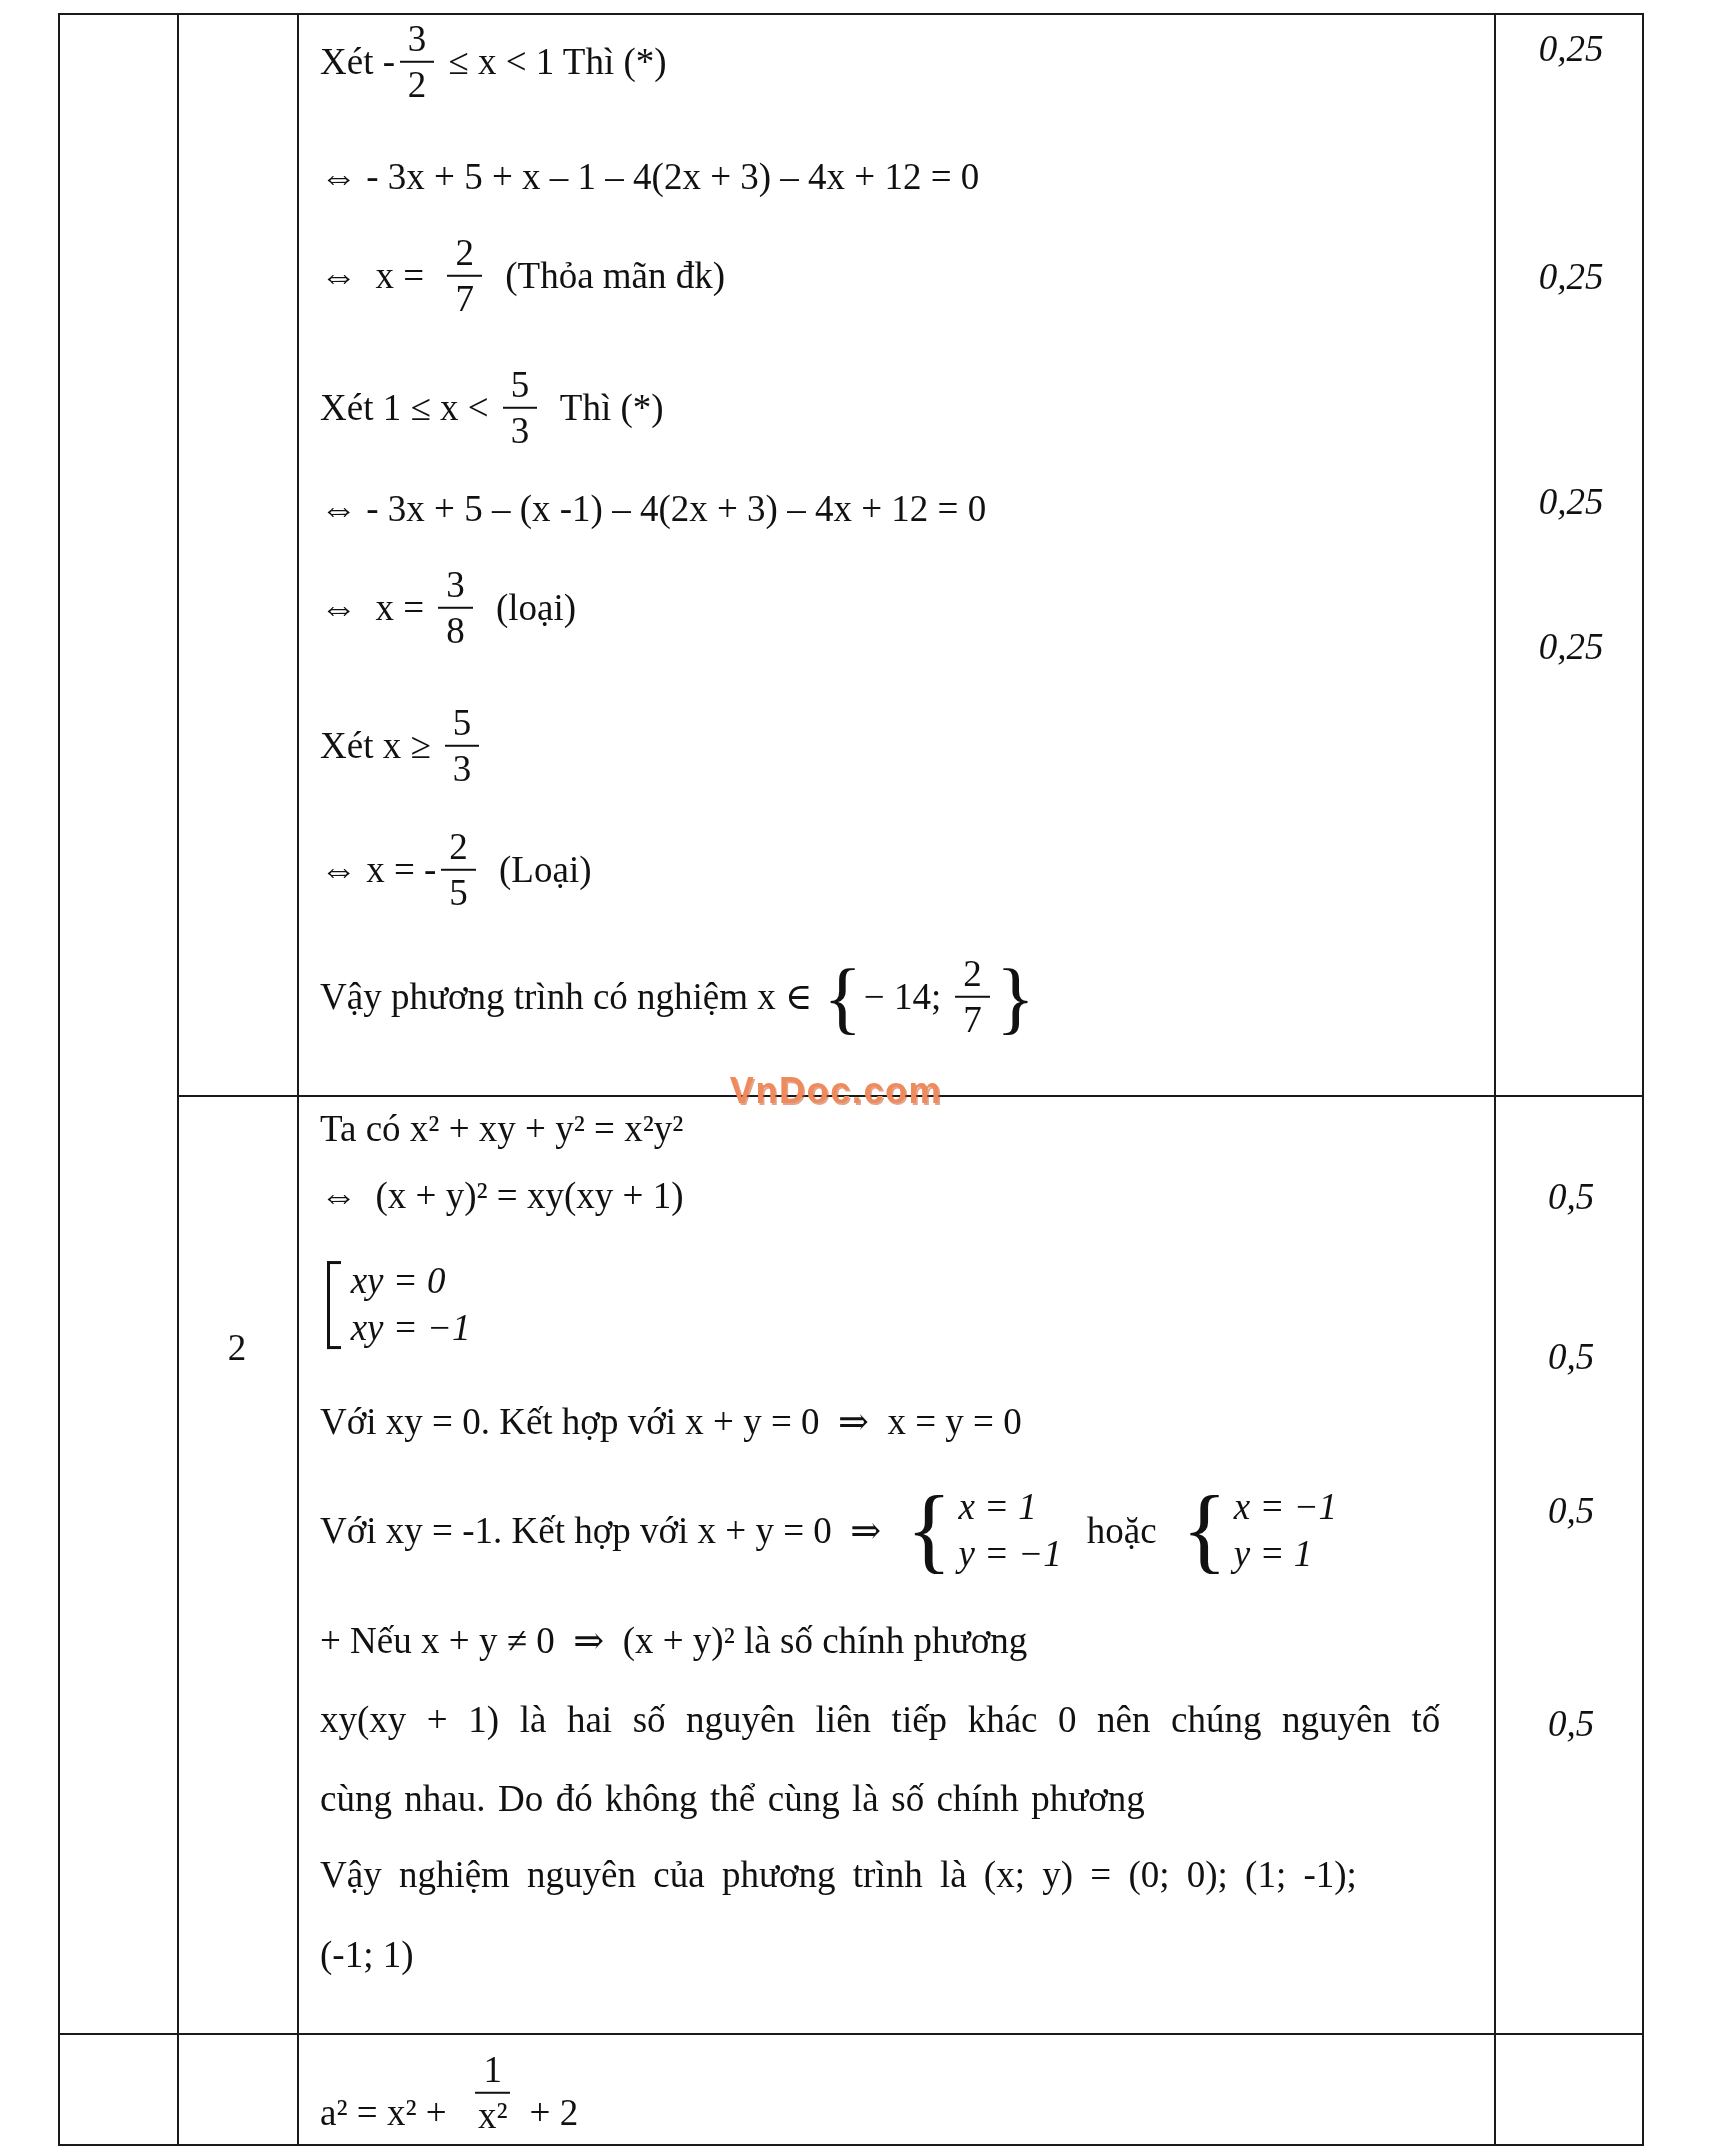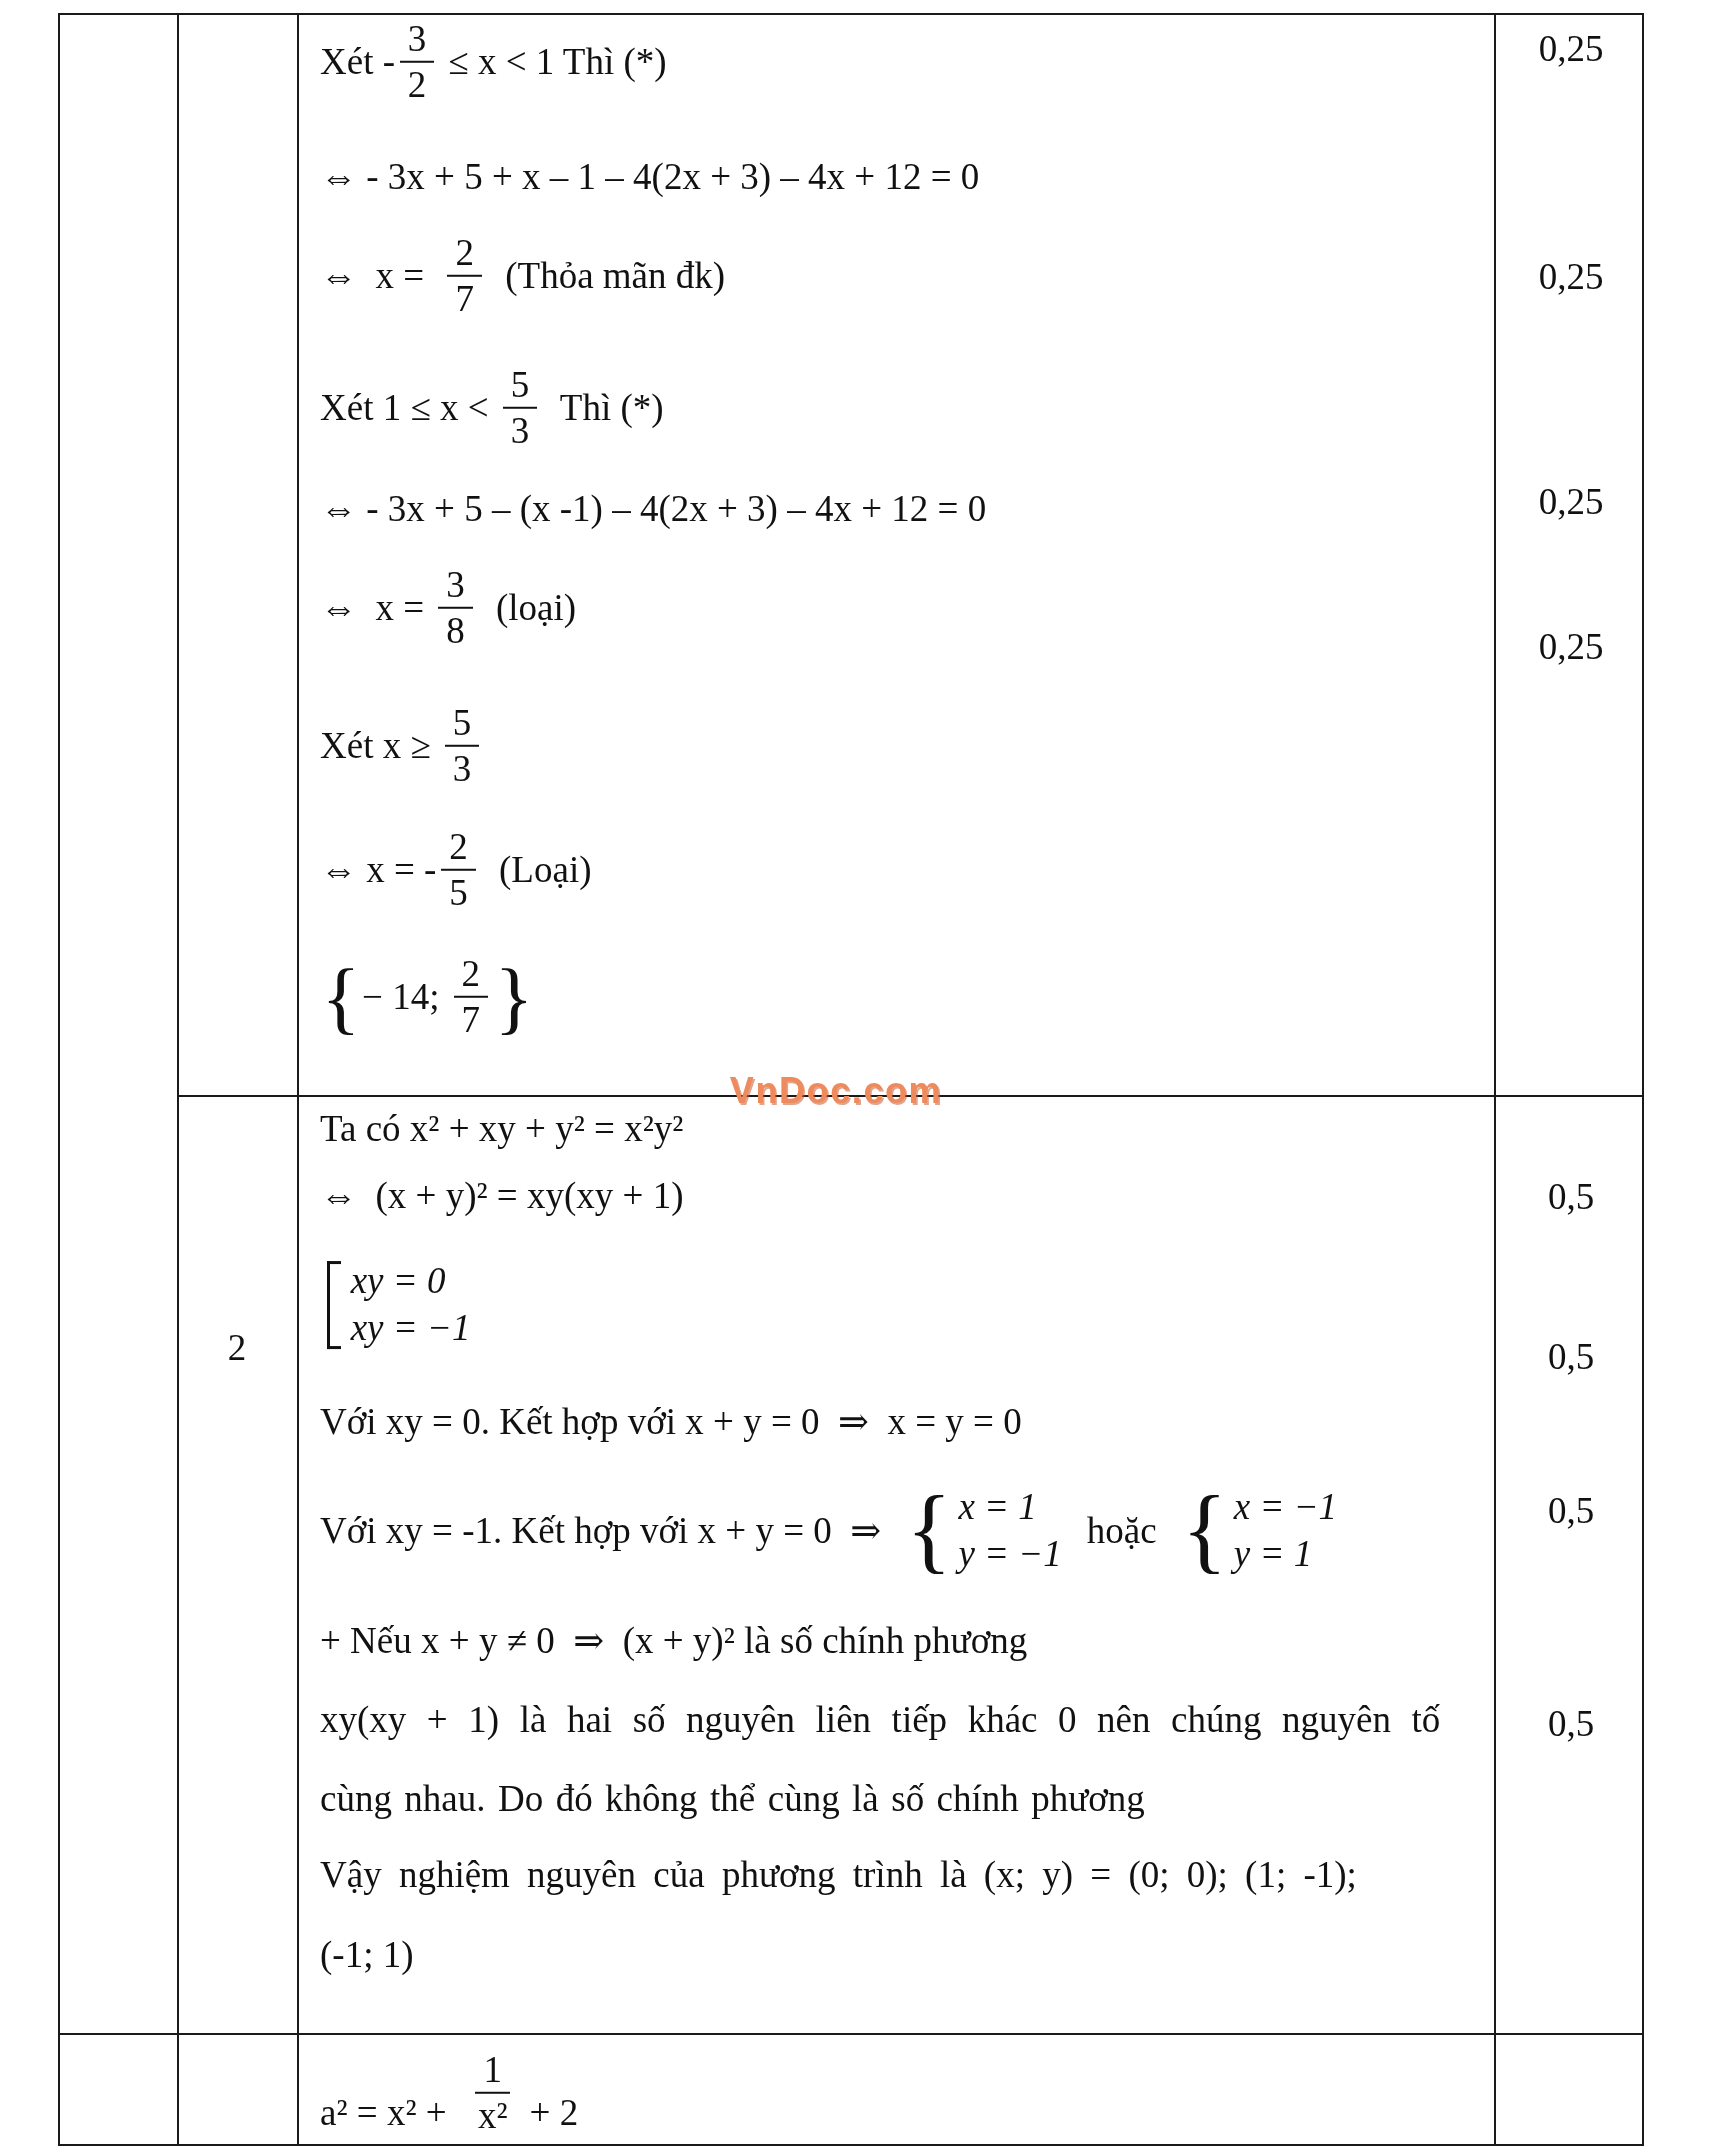--- a/index.html
+++ b/index.html
@@ -25,21 +25,21 @@
   .cases { display:inline-flex; align-items:flex-start; margin:0 6.5px; }
   .sqbracket { width:14.5px; align-self:stretch; border-left:3.2px solid #111;
                border-top:3.2px solid #111; border-bottom:3.2px solid #111; margin-right:9.7px; }
   .curly { font-size:95px; line-height:0.9; margin-right:6.5px; display:inline-block; }
   .cases-rows { display:inline-flex; flex-direction:column; gap:6.5px; font-style:italic; }
   .cases-row { line-height:1.1; white-space:pre; }
 
   .setgroup { display:inline-flex; align-items:center; }
   .setbrace { font-size:81px; line-height:0.9; display:inline-block; margin:0 1.6px; }
 
-  .score { position:absolute; left:1571px; transform:translate(-50%,-50%); font-size:37px; color:#111; }
+  .score { position:absolute; left:1571px; transform:translate(-50%,-50%); font-size:37px; color:#111;font-style:italic; }
 
   .qnum { position:absolute; left:237px; top:1347px; transform:translate(-50%,-50%); font-size:37px; color:#111; }
 
   .watermark {
     position:absolute; left:836px; top:1080px; transform:translate(-50%,-50%);
     font-family:"Liberation Sans","DejaVu Sans",sans-serif; font-weight:bold;
     font-size:36px; letter-spacing:1.6px; text-shadow:1.6px 1.6px 0 rgba(201,90,46,0.55);
   }
 </style>
 </head>
@@ -64,21 +64,21 @@
 
   <div id="content">
       <div class="math-line" style="top: 62px;"><span class="t">Xét -</span><span class="frac"><span class="num">3</span><span class="den">2</span></span><span class="t"> ≤ x &lt; 1 Thì (*)</span></div>
       <div class="math-line" style="top: 177px;"><span class="t">⇔ - 3x + 5 + x – 1 – 4(2x + 3) – 4x + 12 = 0</span></div>
       <div class="math-line" style="top: 276px;"><span class="t">⇔  x =  </span><span class="frac"><span class="num">2</span><span class="den">7</span></span><span class="t">  (Thỏa mãn đk)</span></div>
       <div class="math-line" style="top: 408px;"><span class="t">Xét 1 ≤ x &lt; </span><span class="frac"><span class="num">5</span><span class="den">3</span></span><span class="t">  Thì (*)</span></div>
       <div class="math-line" style="top: 509px;"><span class="t">⇔ - 3x + 5 – (x -1) – 4(2x + 3) – 4x + 12 = 0</span></div>
       <div class="math-line" style="top: 608px;"><span class="t">⇔  x = </span><span class="frac"><span class="num">3</span><span class="den">8</span></span><span class="t">  (loại)</span></div>
       <div class="math-line" style="top: 746px;"><span class="t">Xét x ≥ </span><span class="frac"><span class="num">5</span><span class="den">3</span></span></div>
       <div class="math-line" style="top: 870px;"><span class="t">⇔ x = -</span><span class="frac"><span class="num">2</span><span class="den">5</span></span><span class="t">  (Loại)</span></div>
-      <div class="math-line" style="top: 997px;"><span class="setgroup"><span class="setbrace">{</span><span class="t">− 14; </span><span class="frac"><span class="num">2</span><span class="den">7</span></span><span class="setbrace">}</span></span></div>
+      <div class="math-line" style="top: 997px;"><span class="t">Vậy phương trình có nghiệm x ∈ </span><span class="setgroup"><span class="setbrace">{</span><span class="t">− 14; </span><span class="frac"><span class="num">2</span><span class="den">7</span></span><span class="setbrace">}</span></span></div>
       <div class="score" style="top: 48px;">0,25</div>
       <div class="score" style="top: 276px;">0,25</div>
       <div class="score" style="top: 501px;">0,25</div>
       <div class="score" style="top: 646px;">0,25</div>
       <div class="math-line" style="top: 1129px;"><span class="t">Ta có x² + xy + y² = x²y²</span></div>
       <div class="math-line" style="top: 1196px;"><span class="t">⇔  (x + y)² = xy(xy + 1)</span></div>
       <div class="math-line" style="top: 1305px;"><span class="cases"><span class="sqbracket"></span><span class="cases-rows"><span class="cases-row">xy = 0</span><span class="cases-row">xy = −1</span></span></span></div>
       <div class="math-line" style="top: 1422px;"><span class="t">Với xy = 0. Kết hợp với x + y = 0  ⇒  x = y = 0</span></div>
       <div class="math-line" style="top: 1531px;"><span class="t">Với xy = -1. Kết hợp với x + y = 0  ⇒  </span><span class="cases"><span class="curly">{</span><span class="cases-rows"><span class="cases-row">x = 1</span><span class="cases-row">y = −1</span></span></span><span class="t">  hoặc  </span><span class="cases"><span class="curly">{</span><span class="cases-rows"><span class="cases-row">x = −1</span><span class="cases-row">y = 1</span></span></span></div>
       <div class="math-line" style="top: 1641px;"><span class="t">+ Nếu x + y ≠ 0  ⇒  (x + y)² là số chính phương</span></div>

